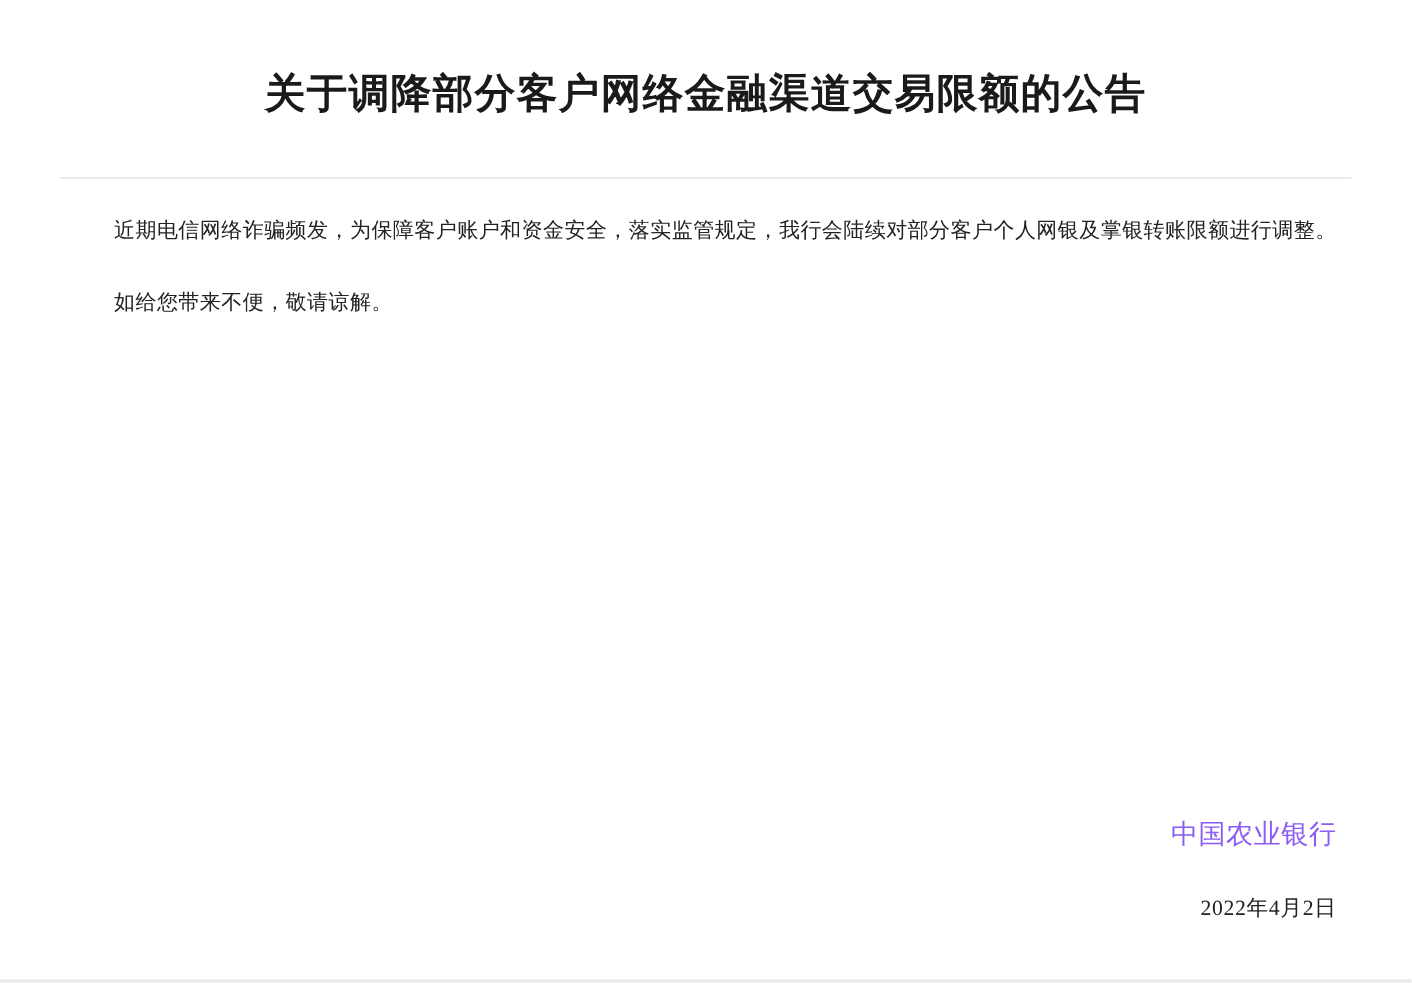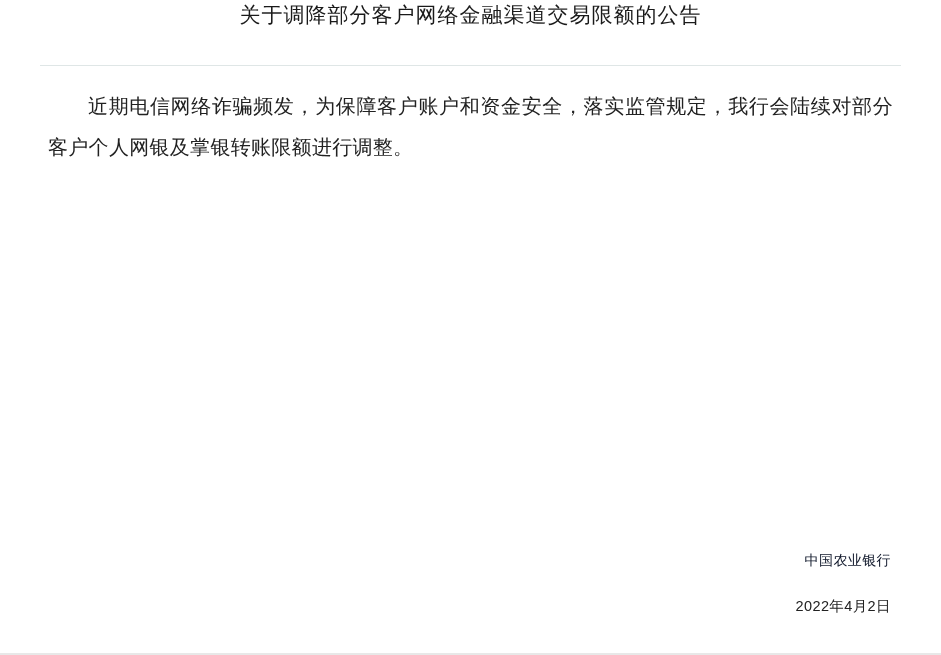--- a/index.html
+++ b/index.html
@@ -24,86 +24,89 @@
   .page-border-bottom {
     position: absolute;
     left: 0;
     right: 0;
     bottom: 0;
     height: 2px;
     background: #e8e8e8;
   }
   .notice-title {
     text-align: center;
-    font-size: 21px;
-    font-weight: normal;
+    font-size: 27px;
+    font-weight: bold;
     color: #1a1a1a;
     letter-spacing: 1px;
+    padding-top: 44px;
     padding-bottom: 0;
     line-height: 1.4;
   }
   .title-rule {
     margin: 36px 40px 0 40px;
     height: 1px;
     background: #dfe6e6;
   }
   .body-wrap {
     padding: 0 48px 0 48px;
   }
   .salutation {
     font-size: 14.5px;
     color: #222222;
     margin-top: 32px;
     line-height: 1.9;
     letter-spacing: 0.4px;
   }
   .para {
-    font-size: 20px;
+    font-size: 14px;
     color: #222222;
     line-height: 2.05;
     text-indent: 2em;
     margin-top: 20px;
     text-align: justify;
     letter-spacing: 0.3px;
   }
   .signature-block {
     position: absolute;
     right: 50px;
     bottom: 34px;
     text-align: right;
   }
   .sign-org {
-    font-size: 14px;
-    color: #0f172a;
+    font-size: 18px;
+    color: #8b5cf6;
     letter-spacing: 0.4px;
     line-height: 1.9;
   }
   .sign-date {
     font-size: 14.5px;
     color: #222222;
     letter-spacing: 0.4px;
     line-height: 1.9;
     margin-top: 20px;
+    font-family: Liberation Serif, serif;
   }
 </style>
 </head>
 <body>
 
 <div class="page">
 
   <div class="notice-title">关于调降部分客户网络金融渠道交易限额的公告</div>
 
   <div class="title-rule"></div>
 
   <div class="body-wrap">
 
 
     <p class="para">近期电信网络诈骗频发，为保障客户账户和资金安全，落实监管规定，我行会陆续对部分客户个人网银及掌银转账限额进行调整。</p>
 
 
+    <p class="para">如给您带来不便，敬请谅解。</p>
 
   </div>
 
   <div class="signature-block">
     <div class="sign-org">中国农业银行</div>
     <div class="sign-date">2022年4月2日</div>
   </div>
 
   <div class="page-border-bottom"></div>
 </div>

